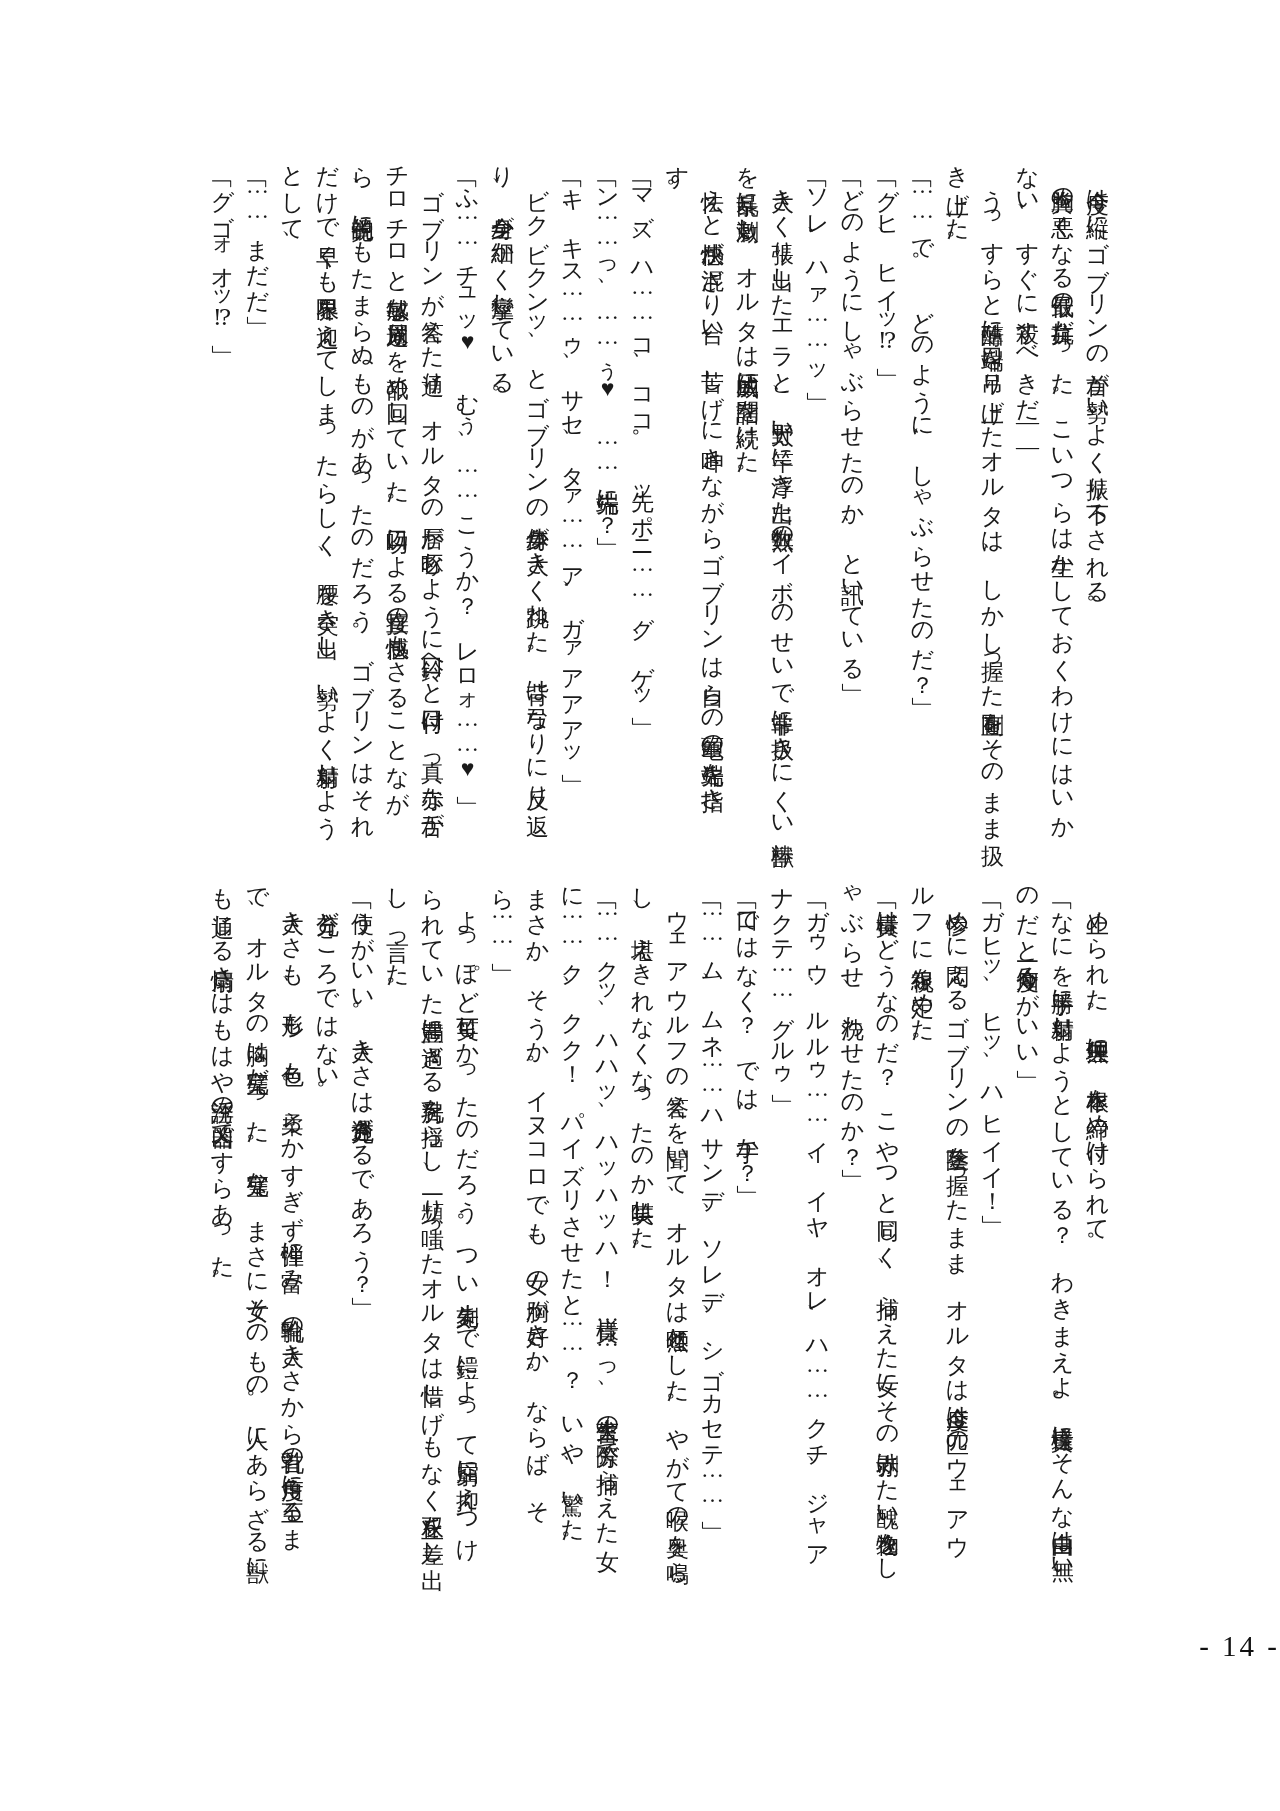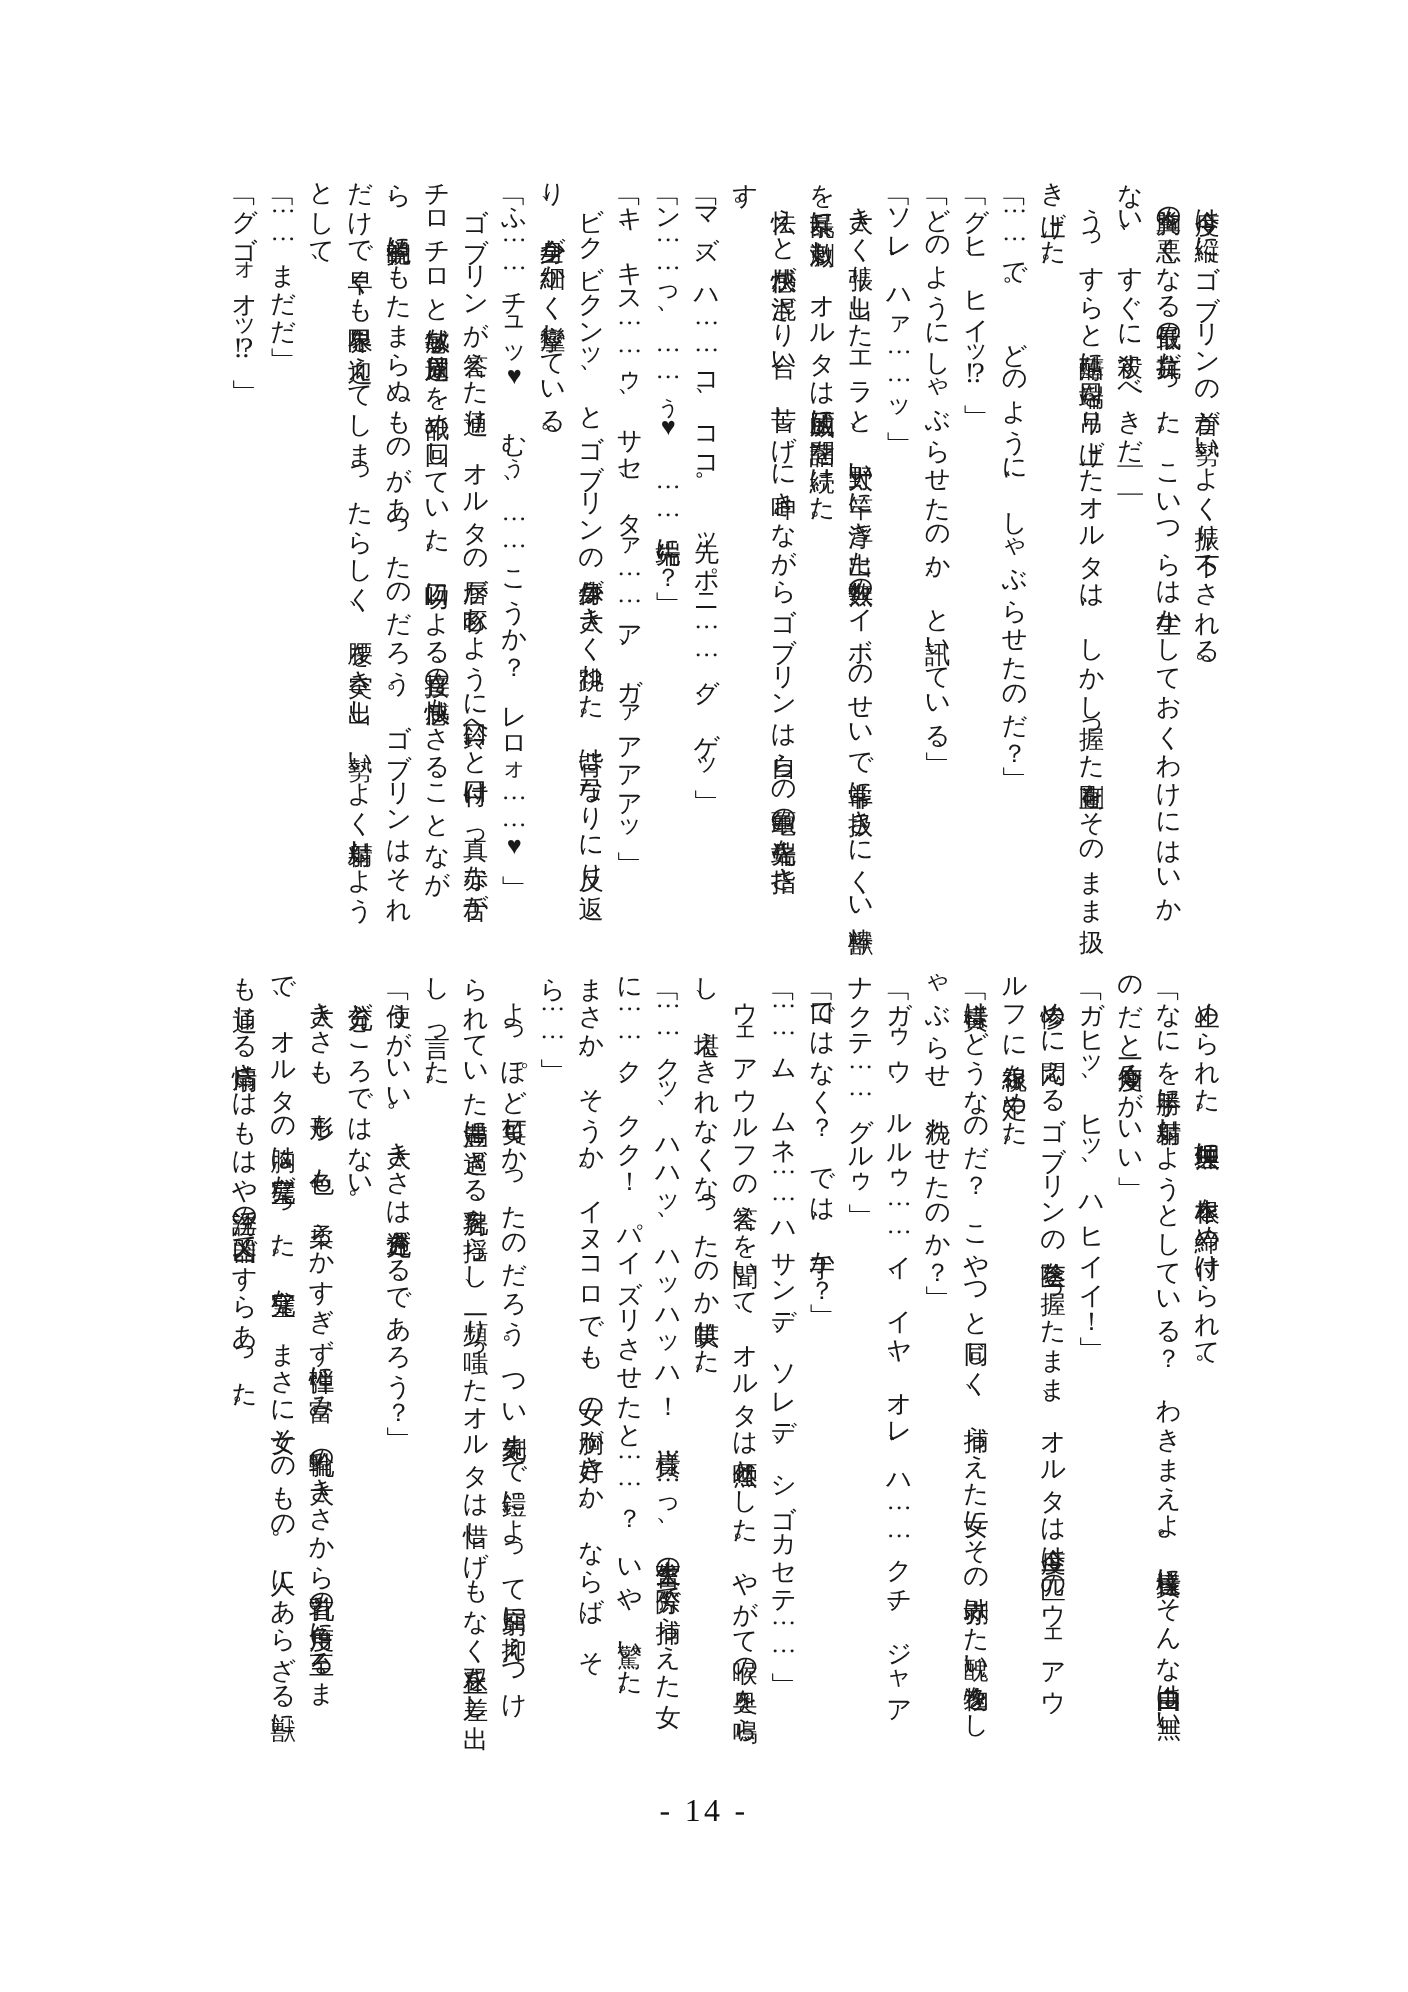--- a/index.html
+++ b/index.html
@@ -37,21 +37,21 @@
   .text-block p {
     margin: 0;
     padding: 0;
     text-indent: 1em;
   }
   .page-number {
     position: absolute;
     top: 1630px;
     left: 0;
     width: 100%;
-    text-align: center;
+    text-align: right;
     font-size: 29px;
     letter-spacing: 3px;
     color: #111111;
   }
 </style>
 </head>
 <body>
 
 <div class="page">
 

